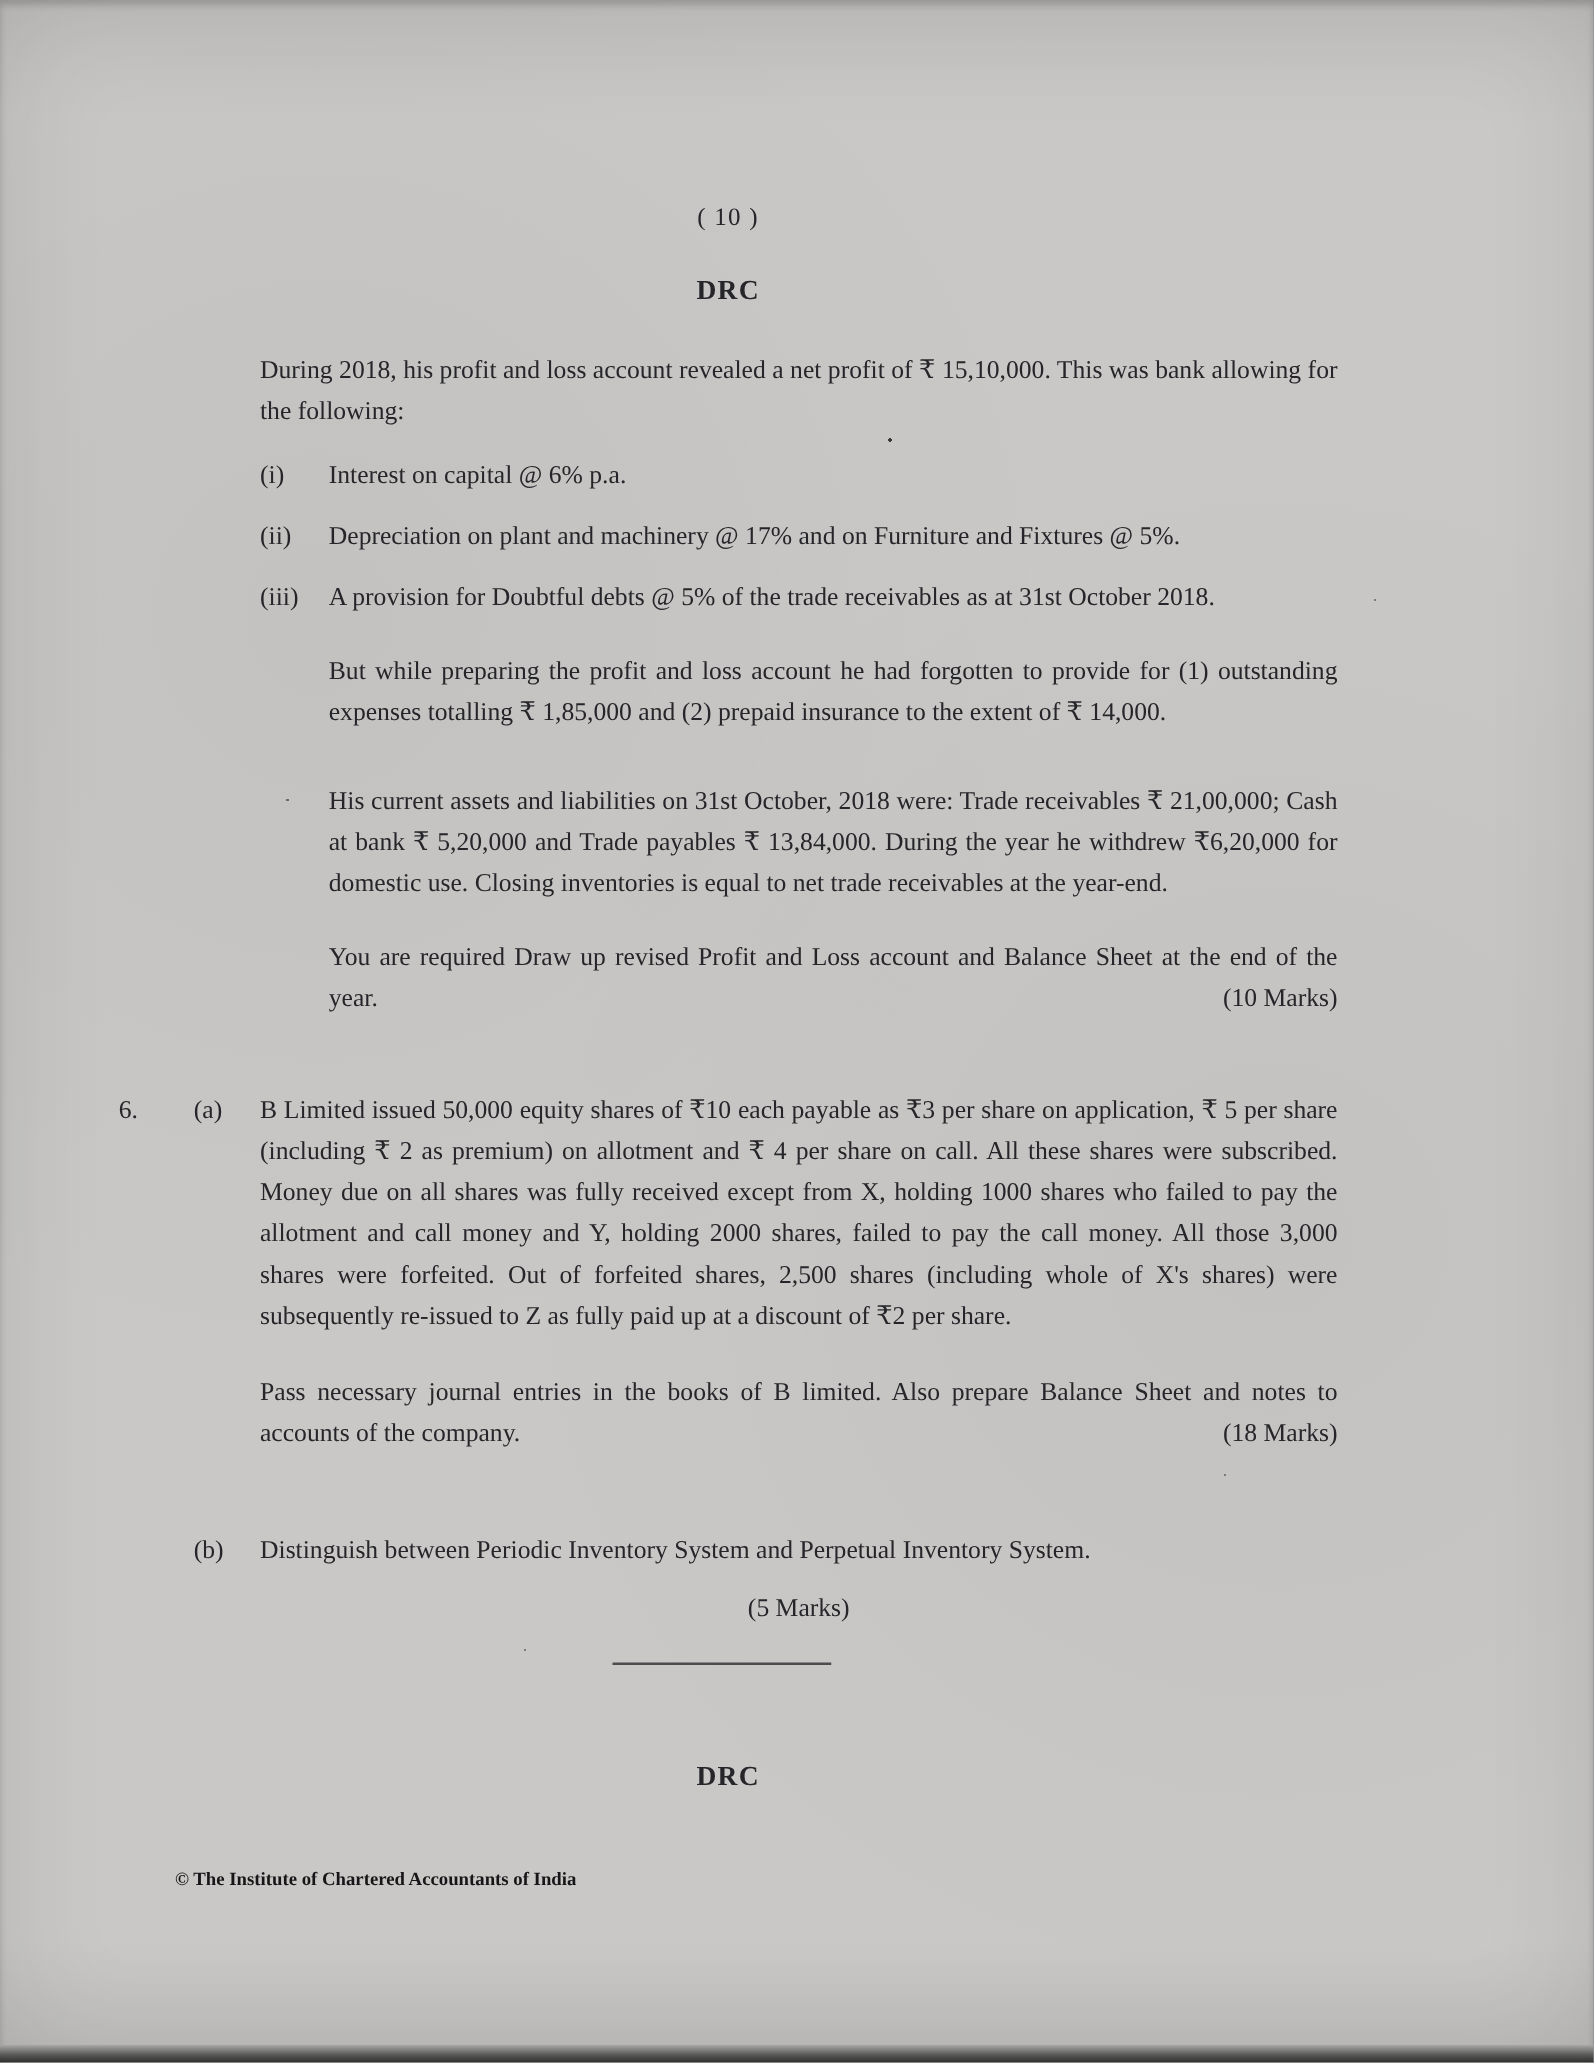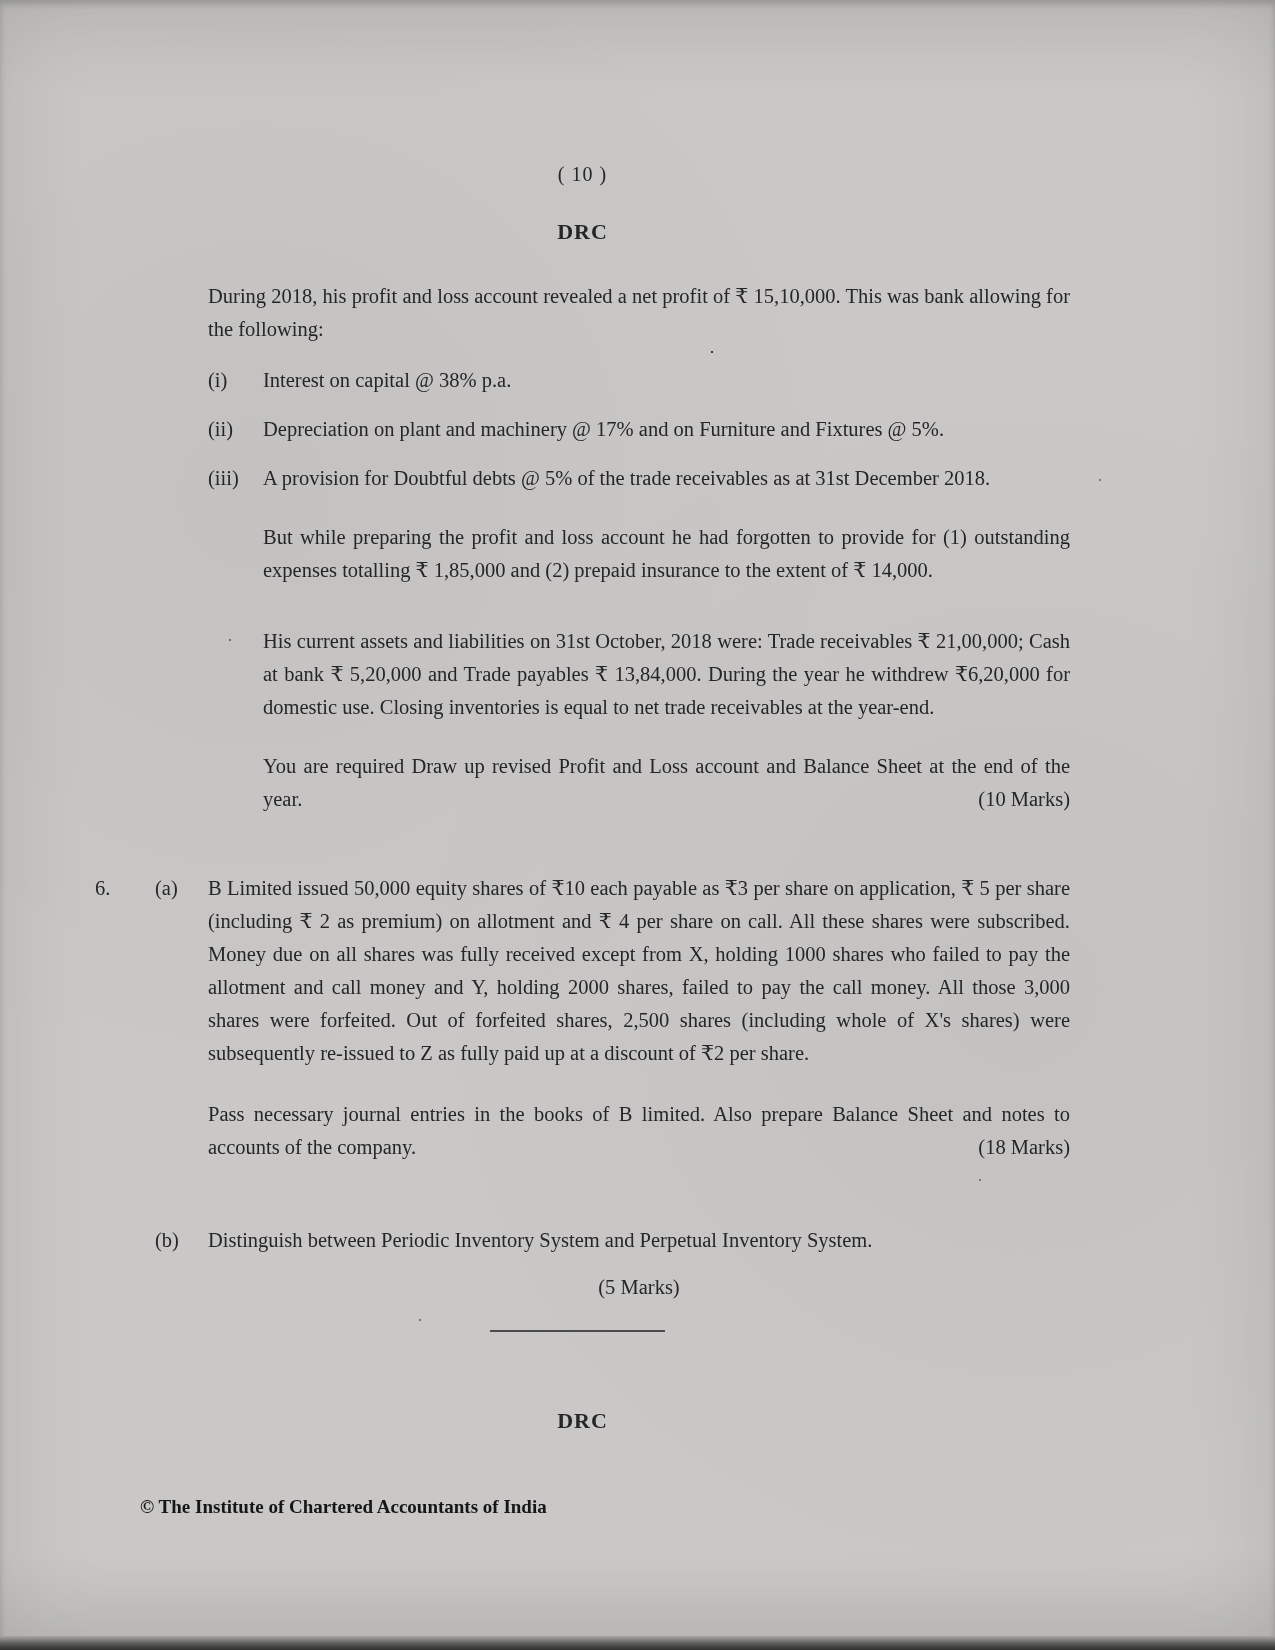--- a/index.html
+++ b/index.html
@@ -76,21 +76,21 @@
     text-align: center;
     font-weight: bold;
     font-size: 22px;
     letter-spacing: 1px;
   }
   .copyright {
     position: absolute;
     left: 140px;
     top: 1496px;
     font-weight: bold;
-    font-size: 19px;
+    font-size: 15px;
     color: #161618;
   }
   
   .speckles {
     position: absolute; inset: 0; pointer-events: none;
     background-image:
       radial-gradient(circle 1.5px at 712px 352px, #3a3a3a 90%, transparent),
       radial-gradient(circle 1px at 230px 640px, #6a6a6a 90%, transparent),
       radial-gradient(circle 1px at 1100px 480px, #7a7a7a 90%, transparent),
       radial-gradient(circle 1px at 420px 1320px, #7a7a7a 90%, transparent),
@@ -109,29 +109,29 @@
 
     <div class="centered doc-code">DRC</div>
 
     <div class="q5-block">
 
       <p class="para q5-intro">During 2018, his profit and loss account revealed a net profit of ₹ 15,10,000. This was bank allowing for the following:</p>
 
       <div class="roman-list">
         <div class="roman-item">
           <span class="roman-label">(i)</span>
-          <span class="roman-text">Interest on capital @ 38% p.a.</span>
+          <span class="roman-text">Interest on capital @ 6% p.a.</span>
         </div>
         <div class="roman-item">
           <span class="roman-label">(ii)</span>
           <span class="roman-text">Depreciation on plant and machinery @ 17% and on Furniture and Fixtures @ 5%.</span>
         </div>
         <div class="roman-item">
           <span class="roman-label">(iii)</span>
-          <span class="roman-text">A provision for Doubtful debts @ 5% of the trade receivables as at 31st December 2018.</span>
+          <span class="roman-text">A provision for Doubtful debts @ 5% of the trade receivables as at 31st October 2018.</span>
         </div>
       </div>
 
       <p class="para sub-para para-but">But while preparing the profit and loss account he had forgotten to provide for (1) outstanding expenses totalling ₹ 1,85,000 and (2) prepaid insurance to the extent of ₹ 14,000.</p>
 
       <p class="para sub-para para-assets">His current assets and liabilities on 31st October, 2018 were: Trade receivables ₹ 21,00,000; Cash at bank ₹ 5,20,000 and Trade payables ₹ 13,84,000. During the year he withdrew ₹6,20,000 for domestic use. Closing inventories is equal to net trade receivables at the year-end.</p>
 
       <div class="sub-para para-req">
         <span>You are required Draw up revised Profit and Loss account and Balance Sheet at the end of the year.</span>
         <span class="marks-inline">(10 Marks)</span>

